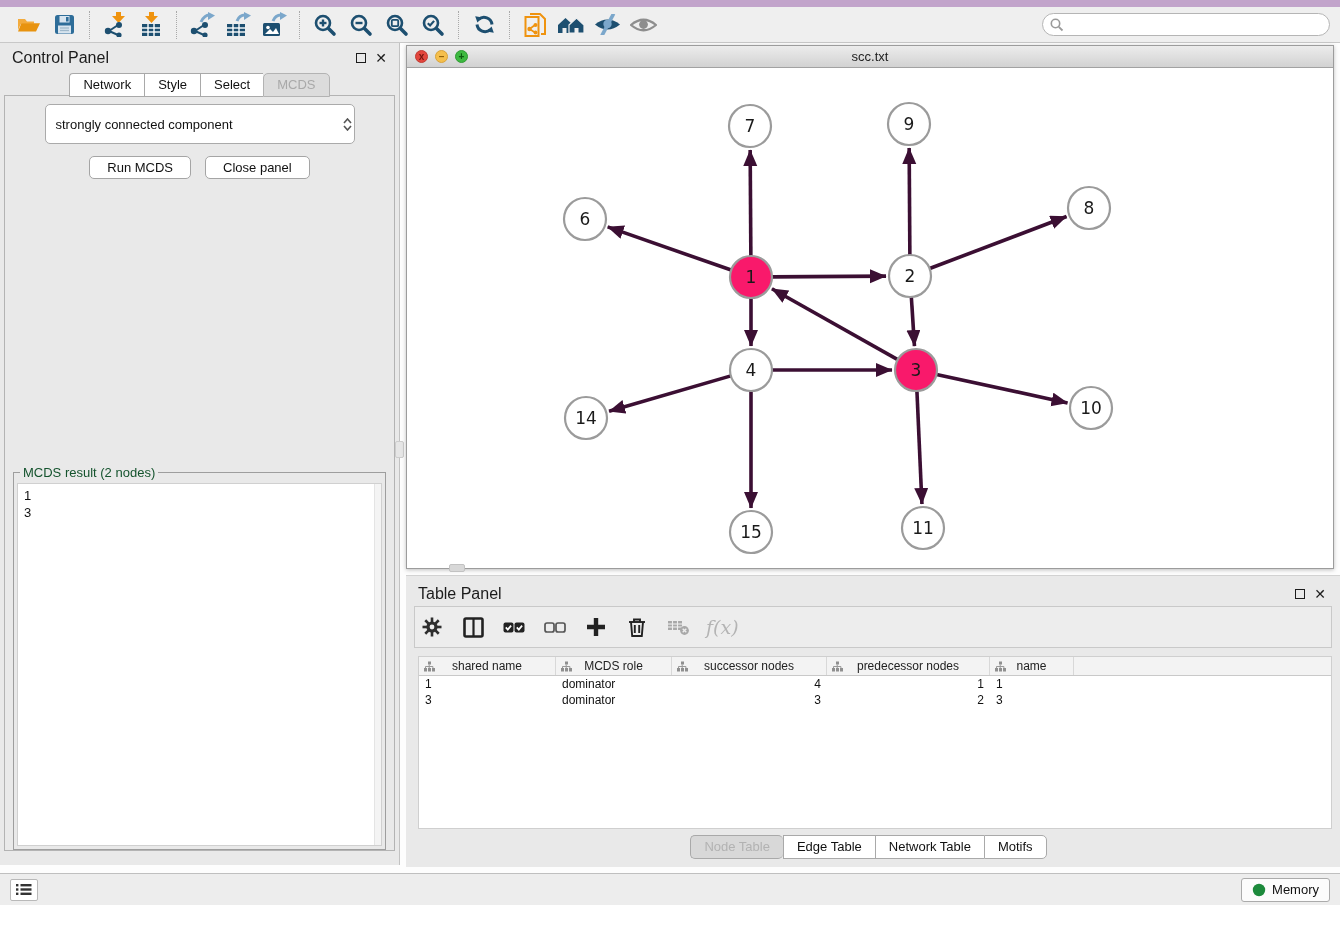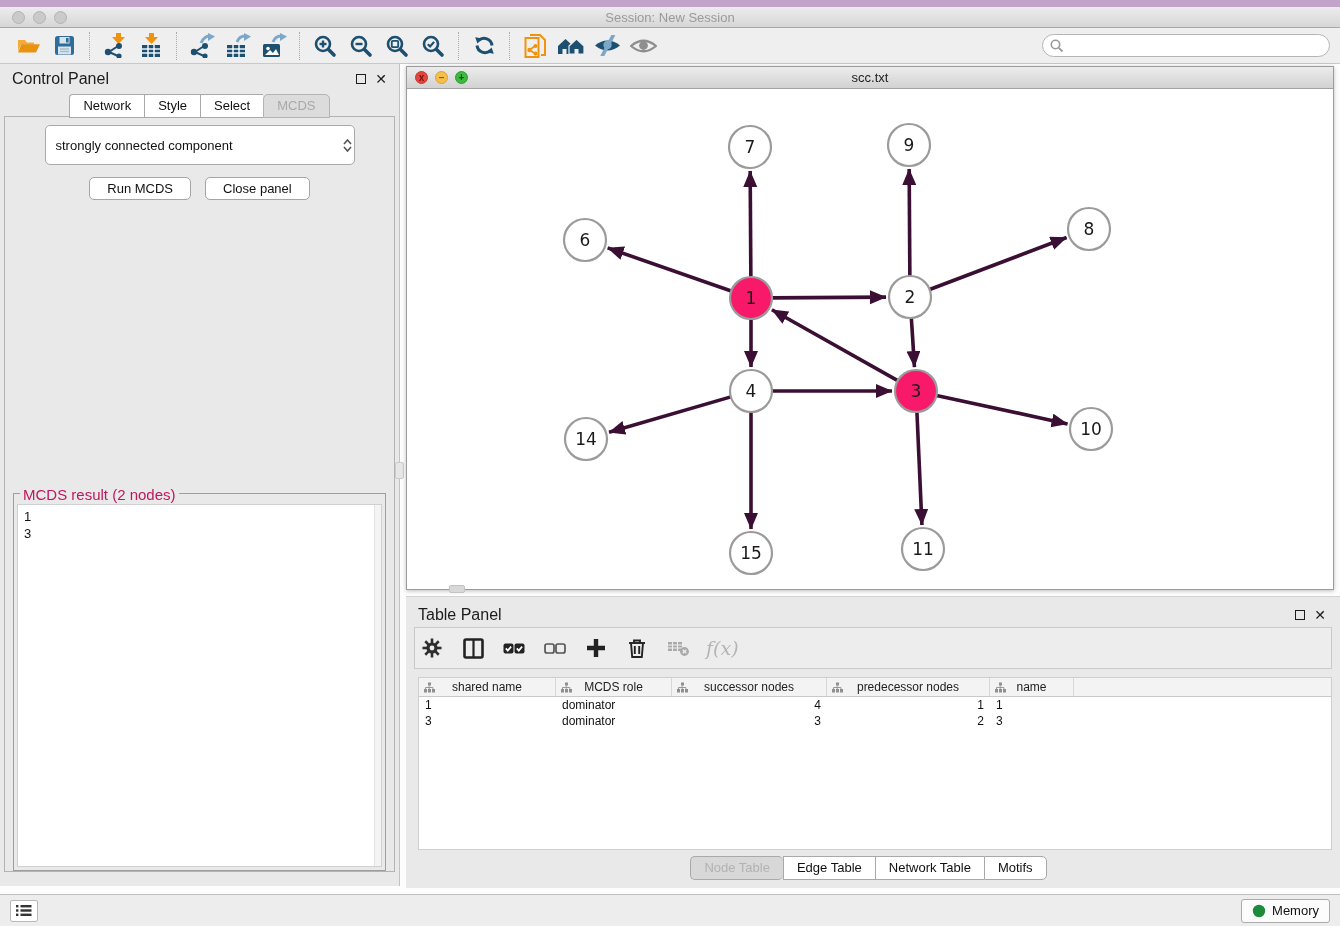--- a/index.html
+++ b/index.html
@@ -37,21 +37,21 @@
   .cp-tab:first-child { border-radius:4px 0 0 0; }
   .cp-tab:last-child { border-right:1px solid #a9a9a9; border-radius:0 4px 0 0; }
   .cp-tab.active { background:#dcdcdc; color:#a9a9a9; border-radius:5px 5px 0 0; border-color:#b3b3b3; }
   .cp-content { position:absolute; left:4px; right:4px; top:52px; bottom:14px; border:1px solid #b3b3b3; background:#e9e9e9; display:flex; flex-direction:column; }
   .opt-label { text-align:center; font-size:13px; color:#111; margin-top:22px; }
   .combo { width:310px; height:40px; margin:8px auto 0; background:#fff; border:1px solid #aaa; border-radius:5px; display:flex; align-items:center; padding:0 2px 0 10px; font-size:13px; color:#111; }
   .combo .stepper { margin-left:auto; display:flex; flex-direction:column; gap:1px; }
   .btn-row { display:flex; justify-content:center; gap:14px; margin-top:12px; }
   .push-btn { background:#fff; border:1px solid #a5a5a5; border-radius:5px; font-size:13px; color:#111; padding:3px 17px; font-family:inherit; cursor:default; }
   .result-group { margin:auto 8px 0 8px; position:relative; border:1px solid #9e9e9e; height:378px; background:#e9e9e9; }
-  .result-legend { position:absolute; top:-8px; left:6px; background:#e9e9e9; font-size:15px; color:#be185d; padding:0 3px; }
+  .result-legend { position:absolute; top:-8px; left:6px; background:#e9e9e9; font-size:13px; color:#14532d; padding:0 3px; }
   .result-area { position:absolute; left:3px; right:3px; top:10px; bottom:3px; background:#fff; border:1px solid #d0d0d0; font-size:13px; color:#111; padding:3px 0 0 6px; line-height:17px; }
   .result-scroll { position:absolute; right:0; top:0; bottom:0; width:7px; background:#f4f4f4; border-left:1px solid #e4e4e4; }
 
   .v-splitter-grip { position:absolute; left:395px; top:398px; width:9px; height:17px; background:#e6e6e6; border:1px solid #cdcdcd; border-radius:2px; }
   .h-splitter-grip { position:absolute; left:449px; top:521px; width:16px; height:8px; background:#d8d8d8; border:1px solid #c2c2c2; border-radius:2px; }
 
   
   .net-window { position:absolute; left:406px; top:2px; width:928px; height:524px; border:1px solid #9c9c9c; background:#fff; box-shadow:0 1px 4px rgba(0,0,0,.25); }
   .net-titlebar { height:22px; background:linear-gradient(#ececec,#d2d2d2); border-bottom:1px solid #a2a2a2; position:relative; text-align:center; font-size:13px; color:#222; line-height:21px; }
   .net-traffic { position:absolute; left:8px; top:4px; display:flex; gap:7px; }
@@ -84,28 +84,20 @@
   .status-left-btn { width:28px; height:22px; background:#fff; border:1px solid #b9b9b9; border-radius:2px; display:flex; align-items:center; justify-content:center; }
   .memory-btn { margin-left:auto; height:24px; background:#fcfcfc; border:1px solid #ababab; border-radius:3px; display:flex; align-items:center; gap:6px; padding:0 10px; font-size:13px; color:#111; cursor:default; }
 </style>
 </head>
 <body>
 
 <div class="app">
 
   <div class="top-strip"></div>
 
-  <div class="titlebar">
-    <div class="traffic">
-      <span class="dot"></span>
-      <span class="dot"></span>
-      <span class="dot"></span>
-    </div>
-    <span class="title-text">Session: New Session</span>
-  </div>
 
   <div class="toolbar">
     <div class="tb-btn">
       <svg width="25" height="20">
           <path d="M2 4h7l2 2.5h7v2.2H5L2 15z" fill="#f3ab3d"></path>
           <path d="M2 16.5l3.4-8.3H24L20 16.5z" fill="#e8930f"></path>
         </svg>
     </div>
     <div class="tb-btn">
       <svg width="21" height="21">

